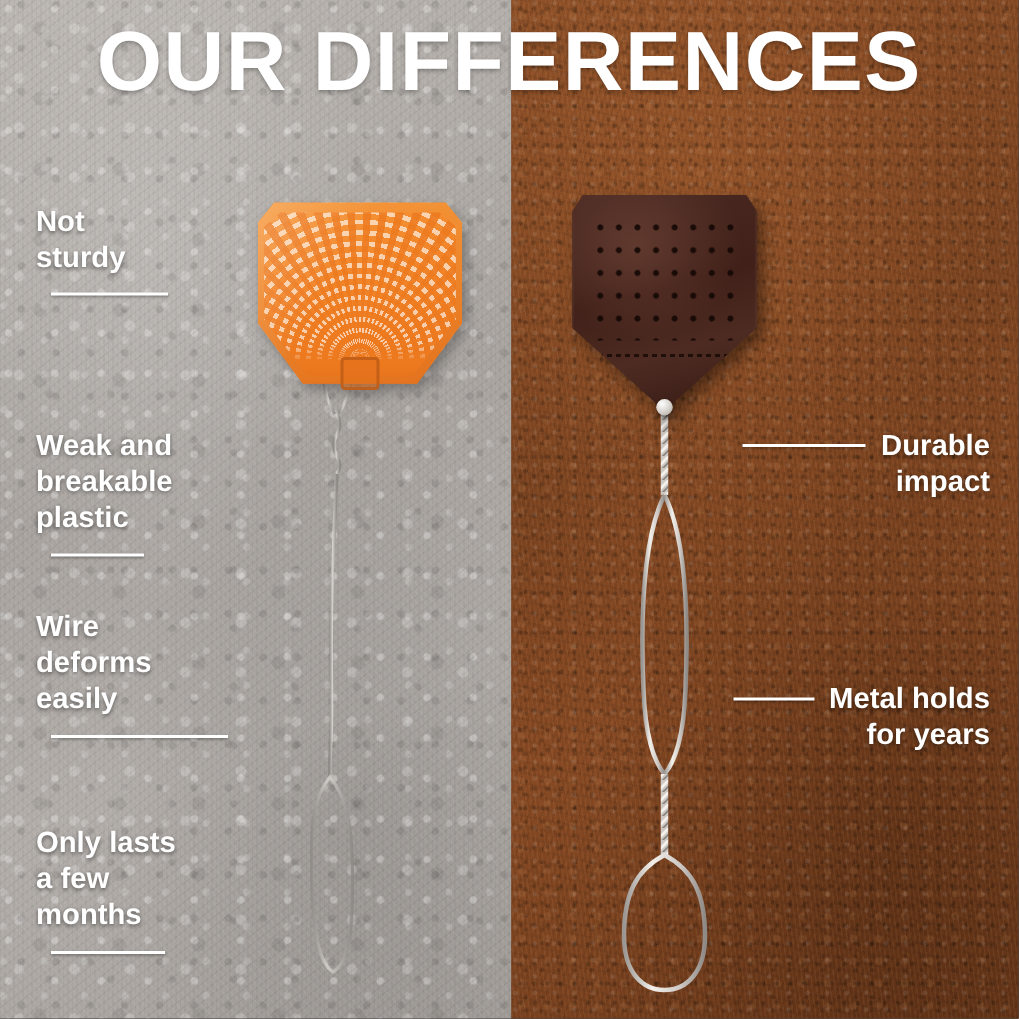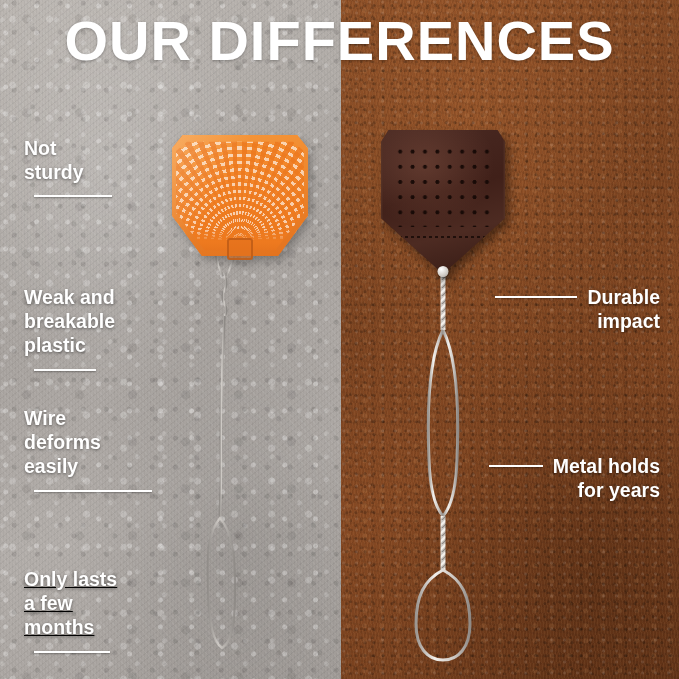--- a/index.html
+++ b/index.html
@@ -314,21 +314,21 @@
     <div class="lead" style="width:62px; margin-left:10px;"></div>
   </div>
 
   <div class="callout left" style="left:24px; top:406px;">
     <div class="txt">Wire
 deforms
 easily</div>
     <div class="lead" style="width:118px; margin-left:10px;"></div>
   </div>
 
-  <div class="callout left" style="left:24px; top:567px;text-decoration:underline;">
+  <div class="callout left" style="left:24px; top:550px;">
     <div class="txt">Only lasts
 a few
 months</div>
     <div class="lead" style="width:76px; margin-left:10px;"></div>
   </div>
 
 
   <div class="callout right" style="right:19px; top:285px;">
     <div class="txt">Durable
 impact</div>

